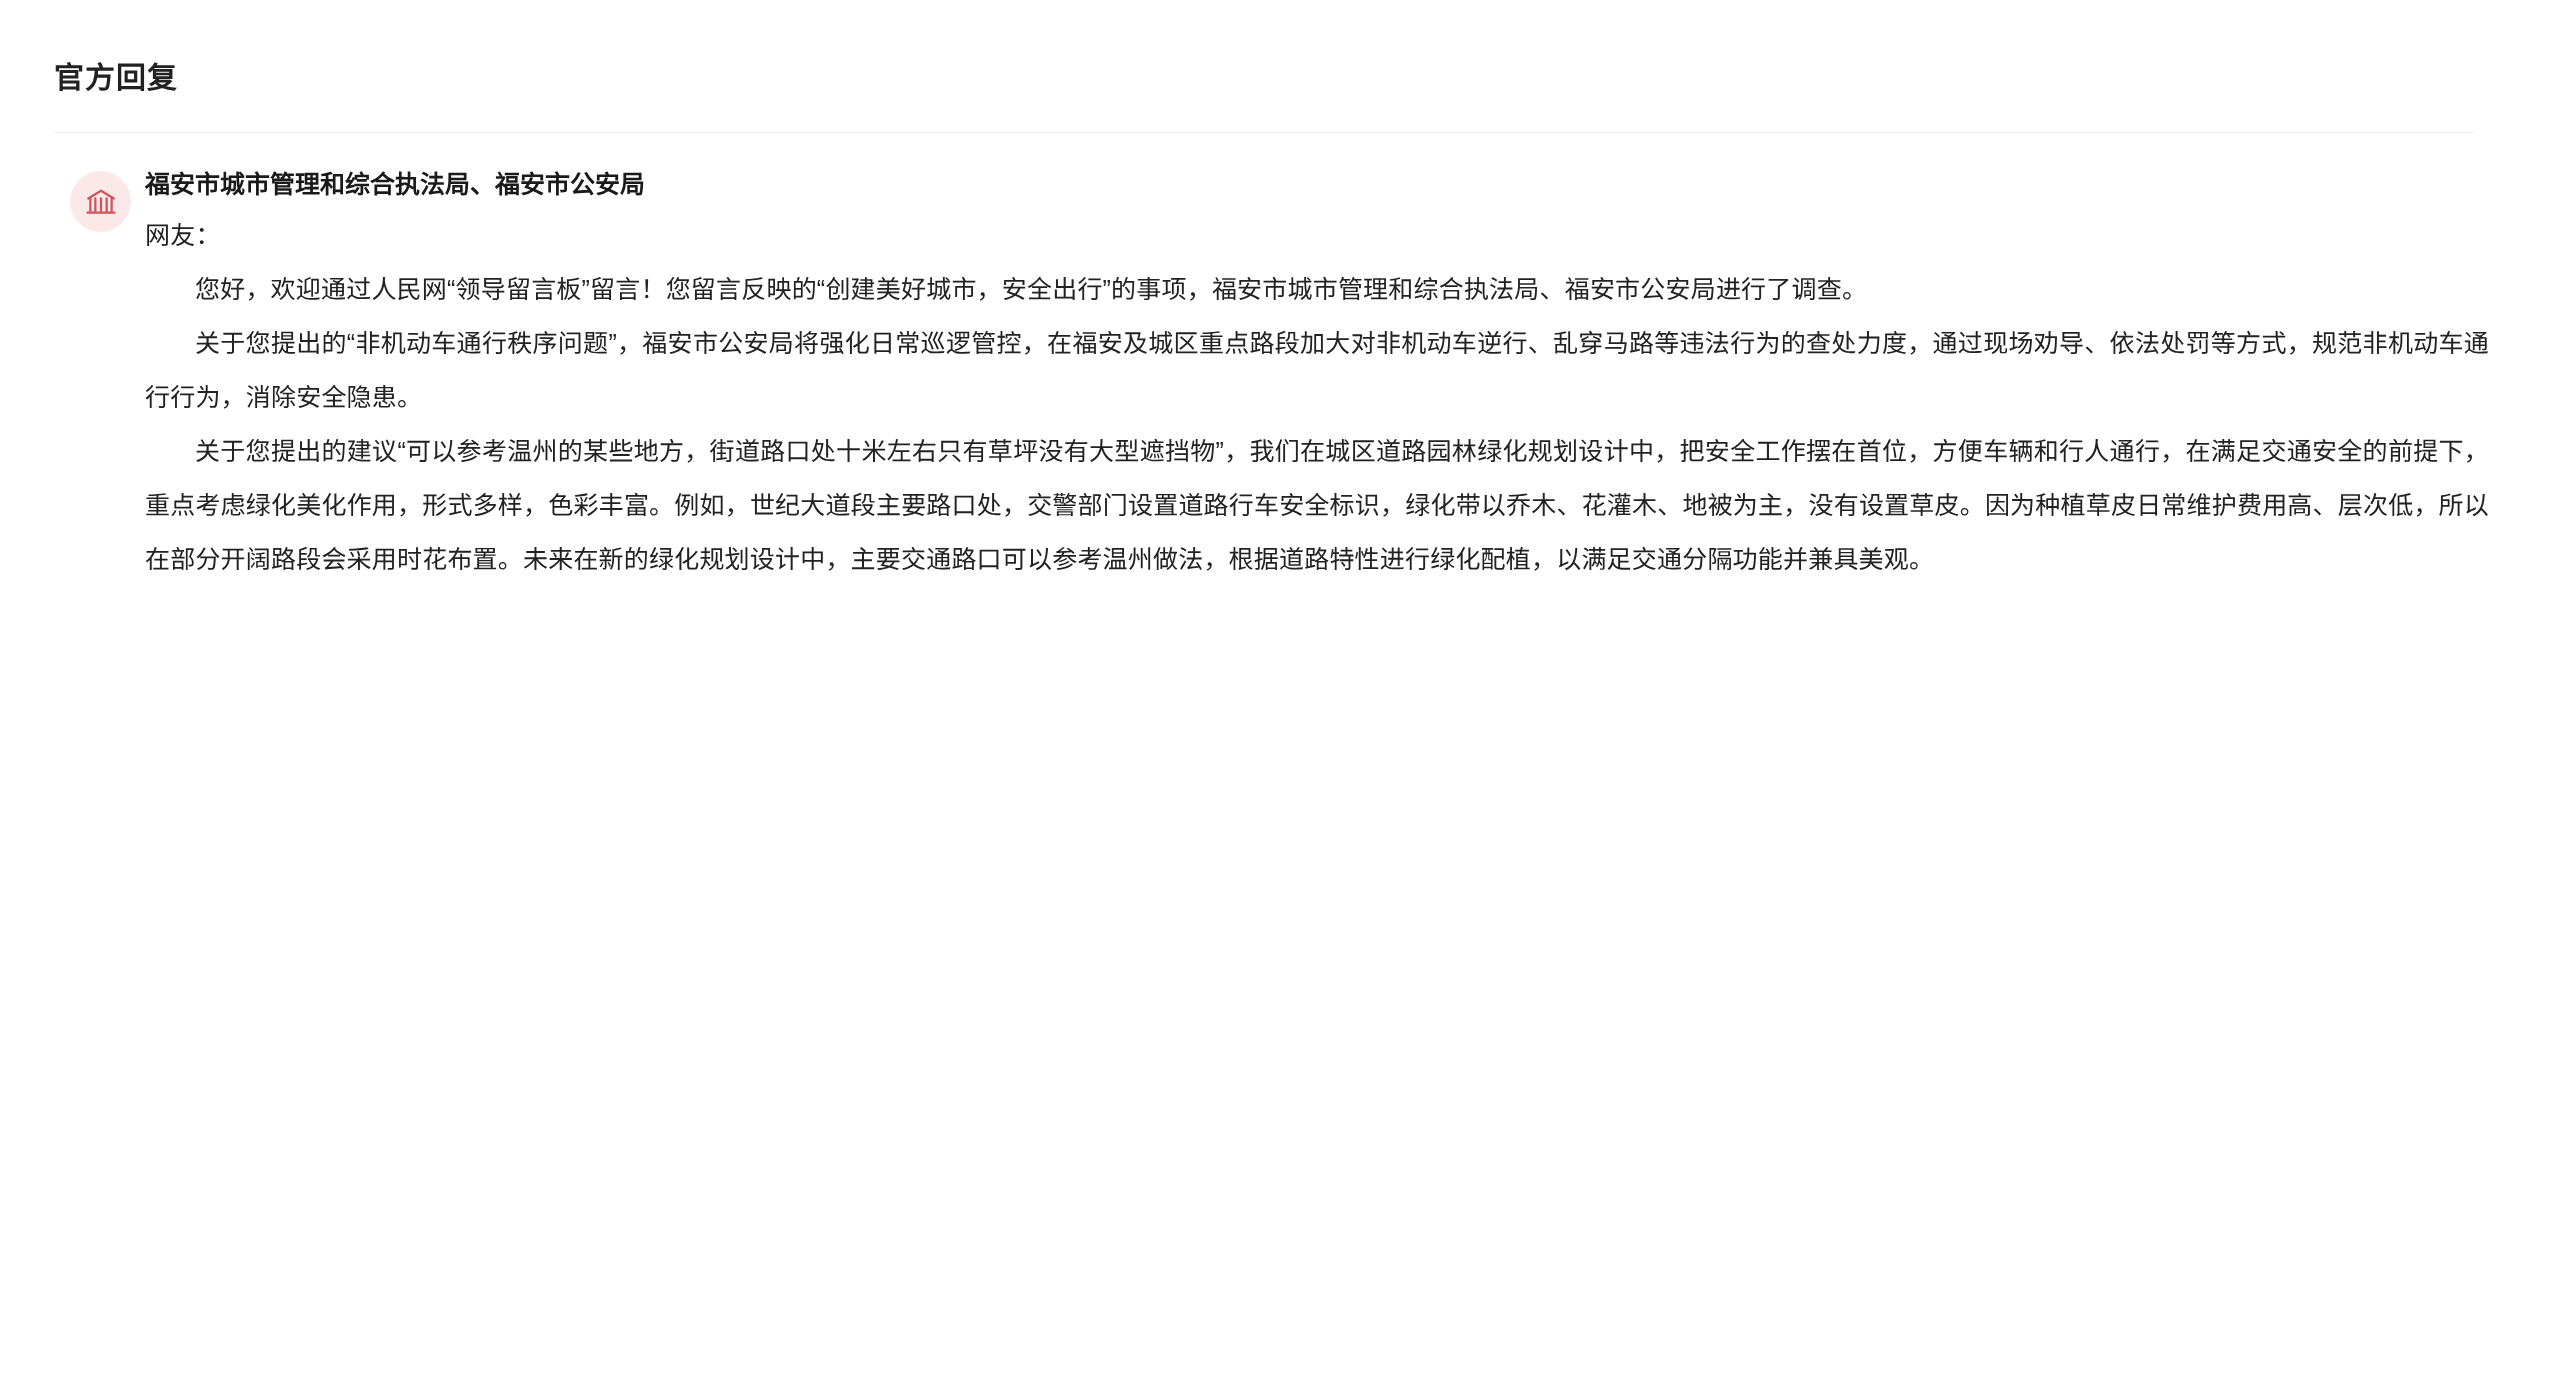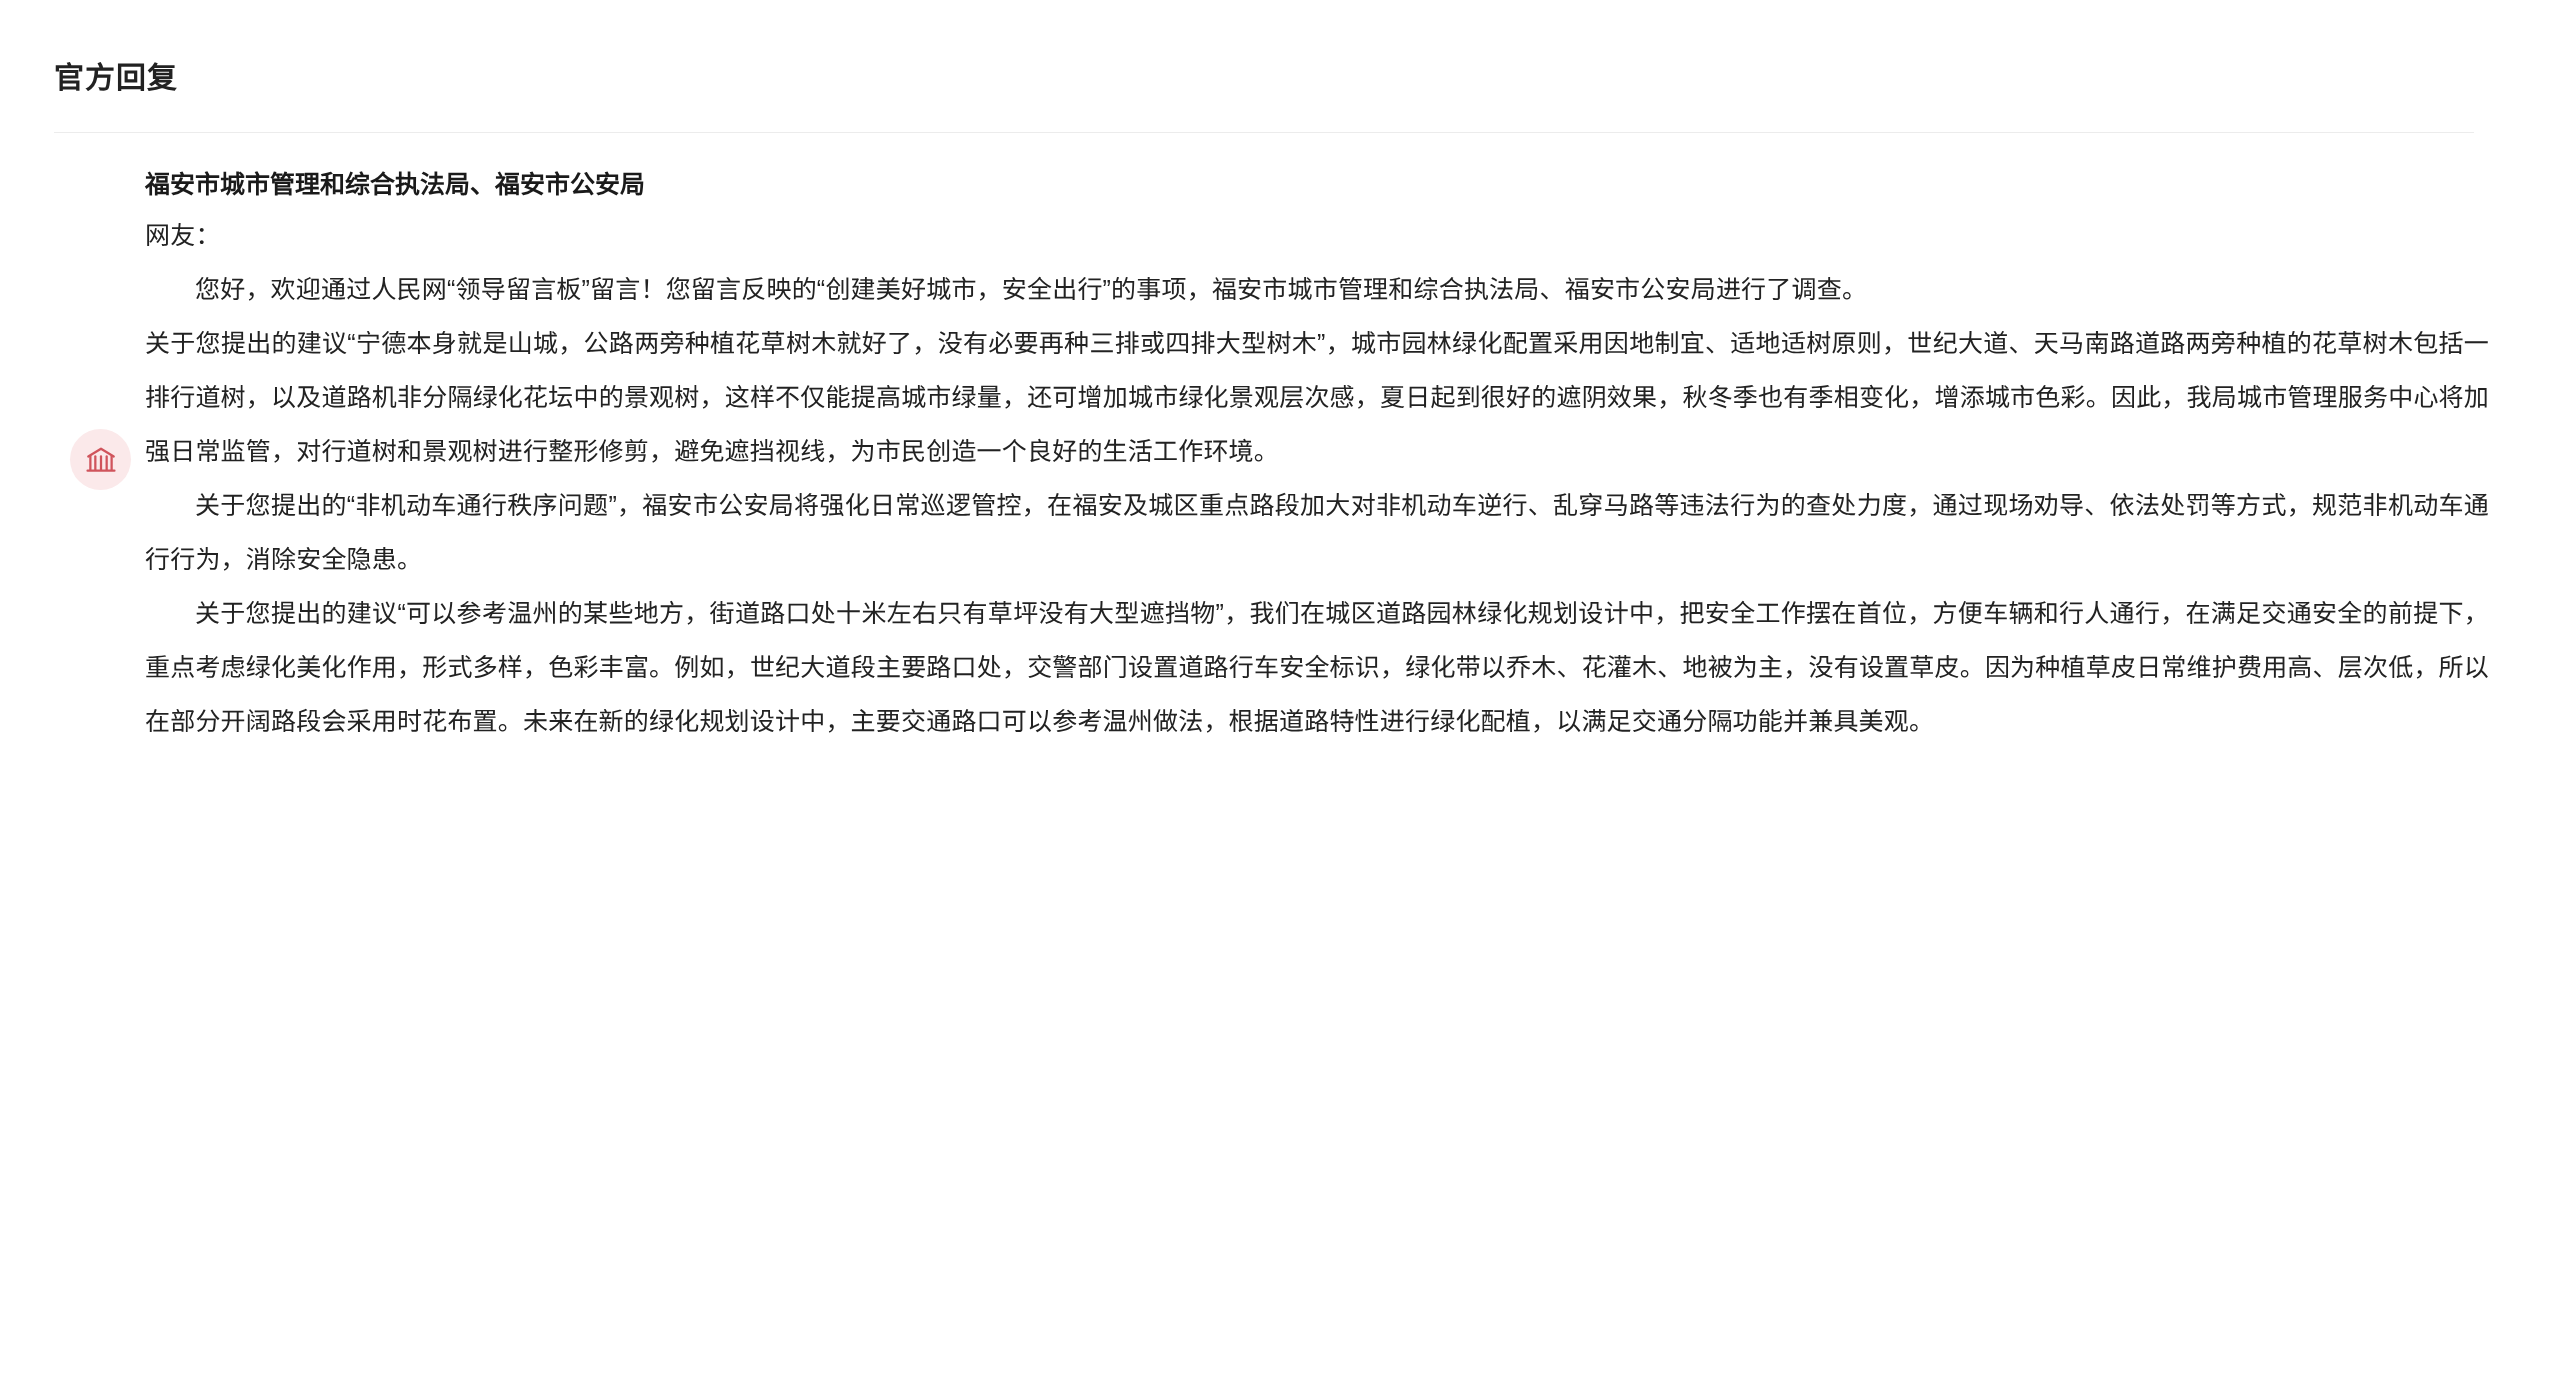--- a/index.html
+++ b/index.html
@@ -48,21 +48,21 @@
     font-family: "Liberation Sans", "DejaVu Sans", sans-serif;
   }
   .divider {
     height: 1px;
     background: #ececec;
     width: 2420px;
     margin: 0 0 34px 0;
   }
   .reply-block {
     display: flex;
-    align-items: center;
+    align-items: flex-start;
     margin-top: 32px;
   }
   .avatar {
     width: 61px;
     height: 61px;
     border-radius: 50%;
     background: #fbe9ea;
     display: flex;
     align-items: center;
     justify-content: center;
@@ -135,21 +135,20 @@
 
       <div class="reply-body">
         <div class="dept-name">福安市城市管理和综合执法局、福安市公安局</div>
 
 
         <div class="letter">
           <p class="salutation">网友：</p>
 
           <p class="indent">您好，欢迎通过人民网“领导留言板”留言！您留言反映的“创建美好城市，安全出行”的事项，福安市城市管理和综合执法局、福安市公安局进行了调查。</p>
 
-          <p>关于您提出的建议“宁德本身就是山城，公路两旁种植花草树木就好了，没有必要再种三排或四排大型树木”，城市园林绿化配置采用因地制宜、适地适树原则，世纪大道、天马南路道路两旁种植的花草树木包括一排行道树，以及道路机非分隔绿化花坛中的景观树，这样不仅能提高城市绿量，还可增加城市绿化景观层次感，夏日起到很好的遮阴效果，秋冬季也有季相变化，增添城市色彩。因此，我局城市管理服务中心将加强日常监管，对行道树和景观树进行整形修剪，避免遮挡视线，为市民创造一个良好的生活工作环境。</p>
 
           <p class="indent">关于您提出的“非机动车通行秩序问题”，福安市公安局将强化日常巡逻管控，在福安及城区重点路段加大对非机动车逆行、乱穿马路等违法行为的查处力度，通过现场劝导、依法处罚等方式，规范非机动车通行行为，消除安全隐患。</p>
 
           <p class="indent">关于您提出的建议“可以参考温州的某些地方，街道路口处十米左右只有草坪没有大型遮挡物”，我们在城区道路园林绿化规划设计中，把安全工作摆在首位，方便车辆和行人通行，在满足交通安全的前提下，重点考虑绿化美化作用，形式多样，色彩丰富。例如，世纪大道段主要路口处，交警部门设置道路行车安全标识，绿化带以乔木、花灌木、地被为主，没有设置草皮。因为种植草皮日常维护费用高、层次低，所以在部分开阔路段会采用时花布置。未来在新的绿化规划设计中，主要交通路口可以参考温州做法，根据道路特性进行绿化配植，以满足交通分隔功能并兼具美观。</p>
 
 
         </div>
       </div>
 
     </div>

